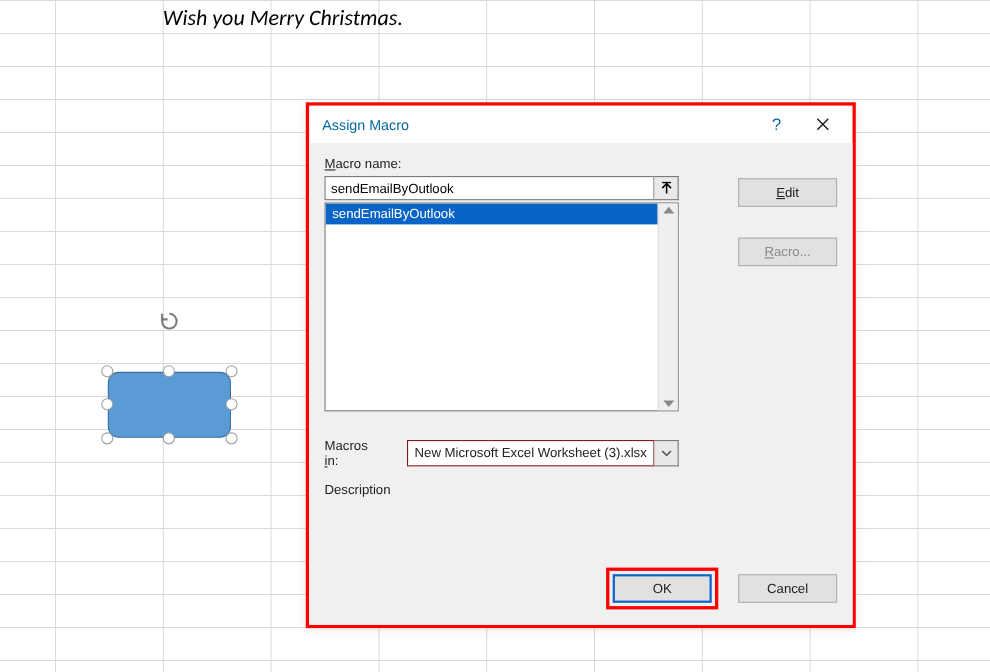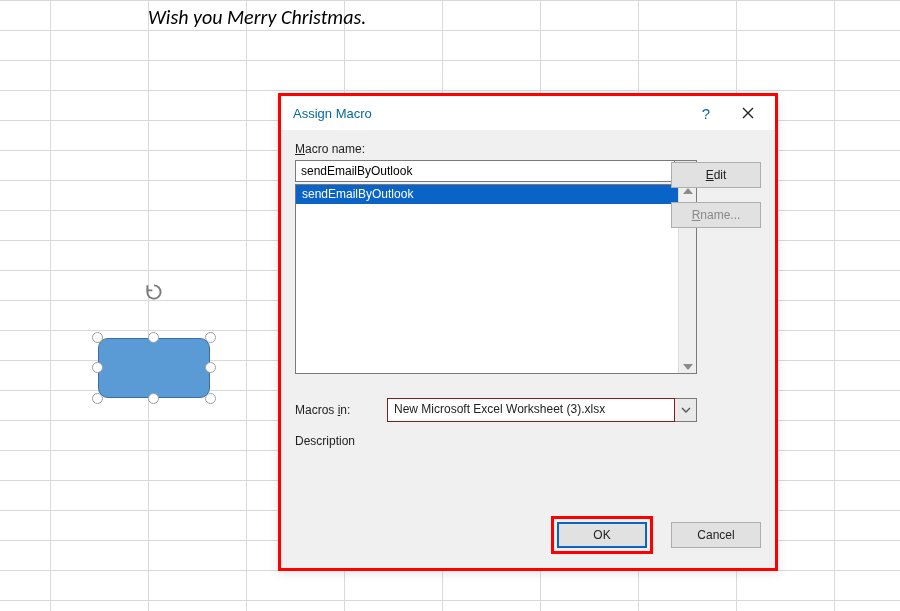--- a/index.html
+++ b/index.html
@@ -183,35 +183,35 @@
   }
   .arrow-up { border-bottom: 6px solid #8a8a8a; }
   .arrow-down { border-top: 6px solid #8a8a8a; }
   .side-btns {
     position: absolute;
     right: 14px;
     top: 32px;
     width: 90px;
     display: flex;
     flex-direction: column;
-    gap: 14px;
+    gap: 28px;
   }
   .btn {
     height: 26px;
     border: 1px solid #adadad;
     background: #e1e1e1;
     font-size: 12px;
     display: flex;
     align-items: center;
     justify-content: center;
     cursor: pointer;
   }
   .btn .ul { text-decoration: underline; }
   .btn.disabled { color: #8a8a8a; cursor: default; }
-  .list-col { width: 402px; }
+  .list-col { width: 322px; }
   .row-macros-in {
     display: flex;
     align-items: center;
     gap: 22px;
     margin-top: 24px;
   }
   .row-macros-in .lbl { width: 70px; }
   .row-macros-in .ul { text-decoration: underline; }
   .combo {
     flex: 1;
@@ -343,21 +343,21 @@
         </div>
 
         <div class="lbl desc-lbl">Description</div>
       </div>
 
       <div class="side-btns">
         <div class="btn">
           <span><span class="ul">E</span><span>dit</span></span>
         </div>
         <div class="btn disabled">
-          <span><span class="ul">R</span><span>name...</span></span>
+          <span><span class="ul">R</span><span>acro...</span></span>
         </div>
       </div>
 
       <div class="footer">
         <div class="ok-wrap">
           <div class="ok-btn">OK</div>
         </div>
         <div class="btn cancel-btn">Cancel</div>
       </div>
     </div>

